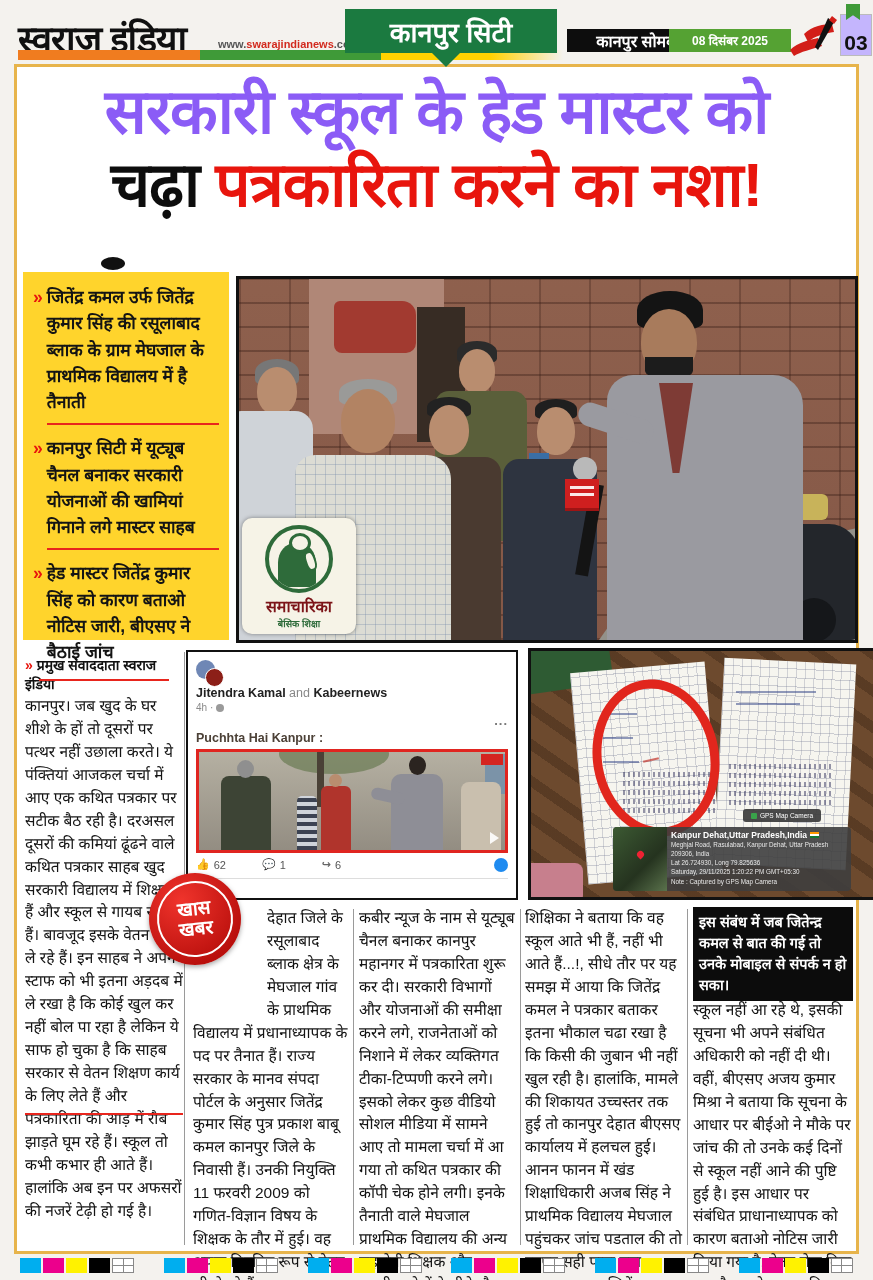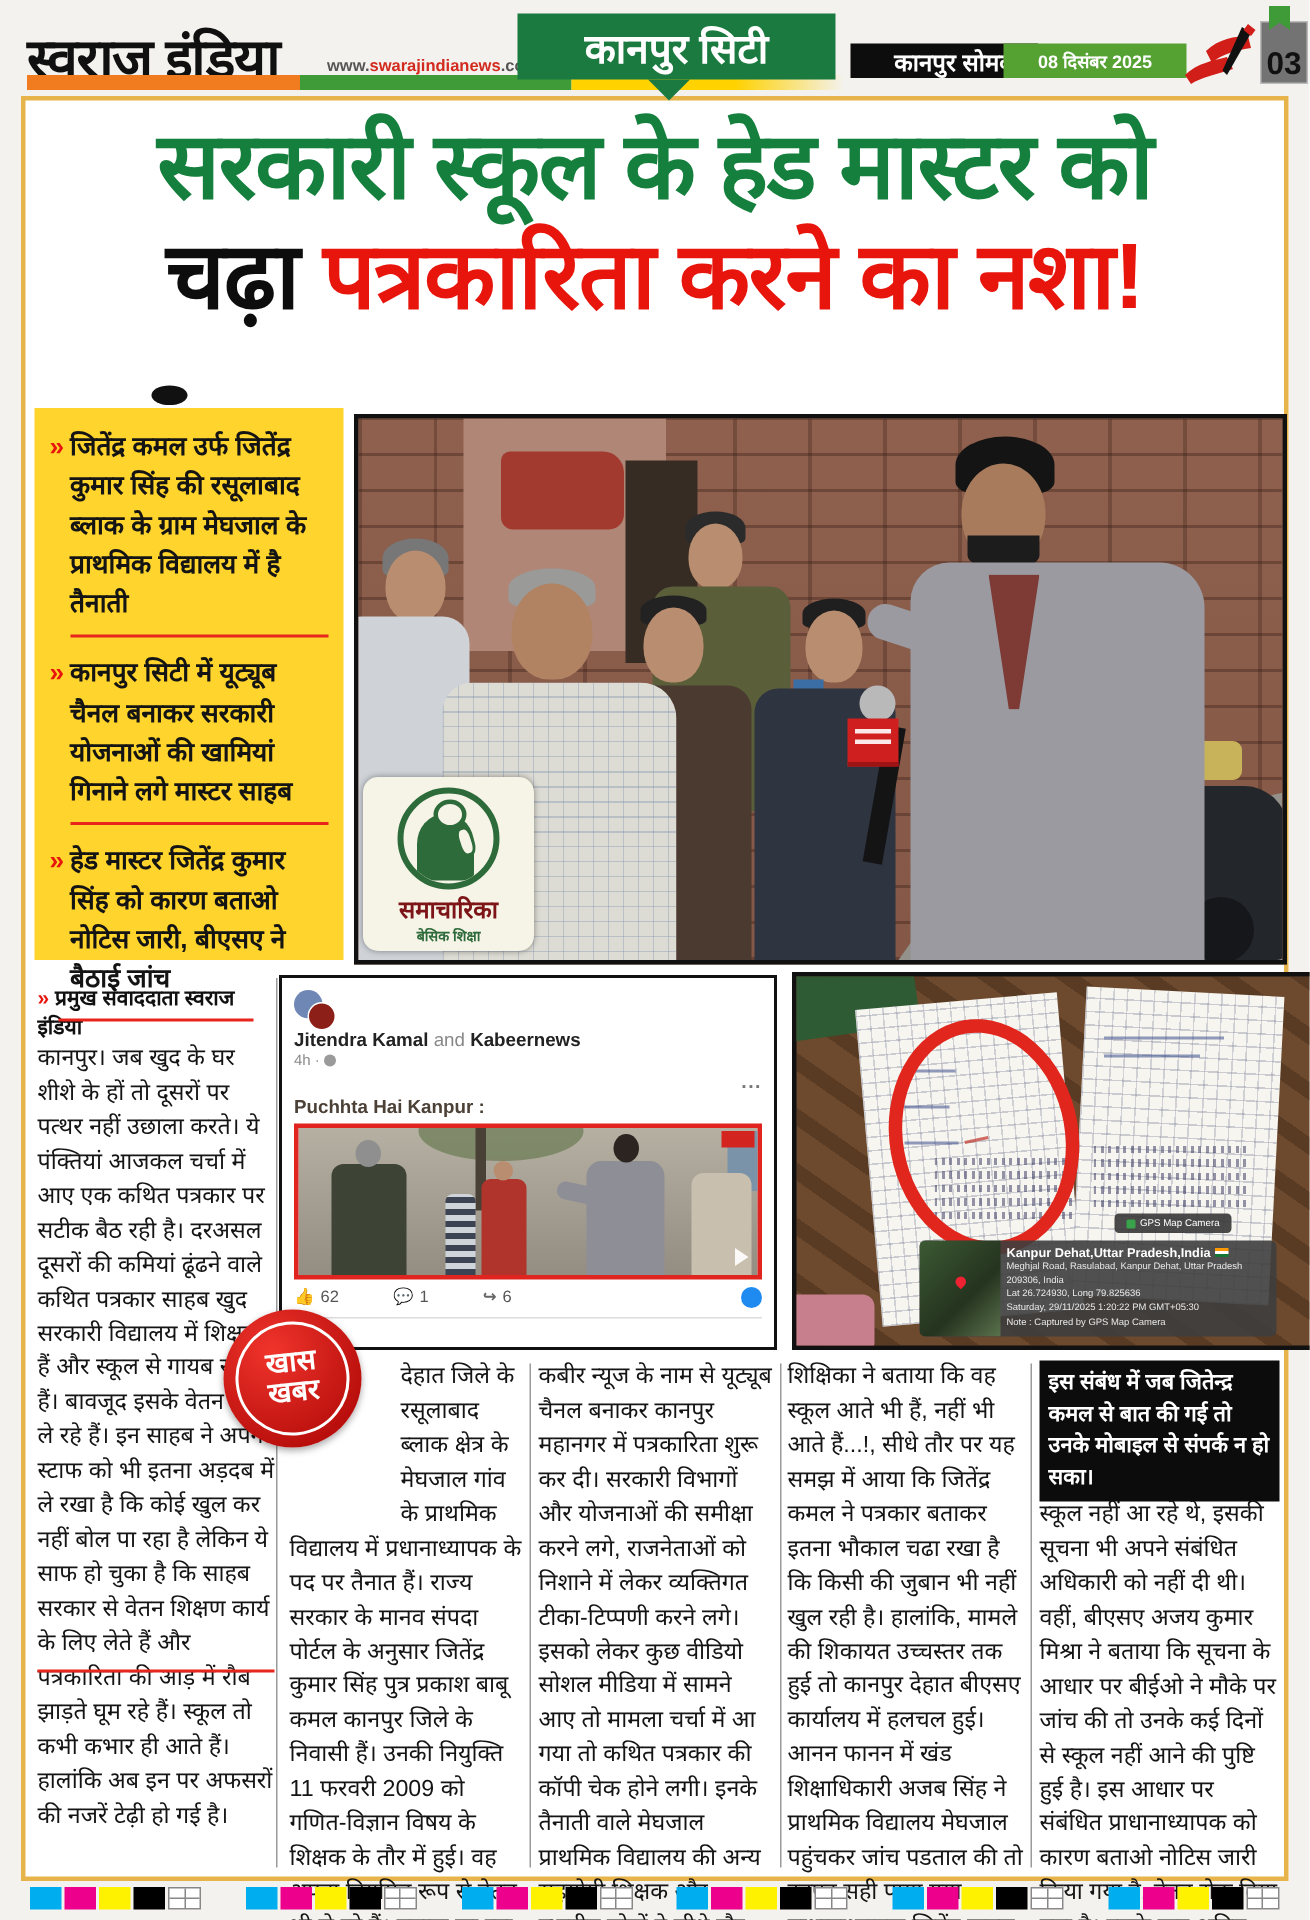--- a/index.html
+++ b/index.html
@@ -11,28 +11,28 @@
   #masthead-url .dom{color:#d22a1e;}
   #tricolor{left:18px;top:50px;width:545px;height:10px;display:flex;}
   #tricolor .seg1{flex:1;background:#f07c1f;}
   #tricolor .seg2{flex:1;background:#3f9a38;}
   #tricolor .seg3{flex:1;background:linear-gradient(90deg,#ffd200 60%,rgba(255,210,0,0));}
   #edition-banner{left:345px;top:9px;width:212px;height:44px;background:#1b7a40;color:#fff;display:flex;align-items:center;justify-content:center;font-size:27px;font-weight:bold;z-index:3;}
   #edition-arrow{left:432px;top:53px;width:0;height:0;border-left:14px solid transparent;border-right:14px solid transparent;border-top:14px solid #1b7a40;z-index:3;}
   #cityday-box{left:567px;top:29px;width:102px;height:23px;background:#0d0d0d;color:#fff;font-size:16px;font-weight:bold;display:flex;align-items:center;justify-content:center;padding-left:23px;}
   #date-box{left:669px;top:29px;width:122px;height:23px;background:#55a233;color:#fff;font-size:12px;font-weight:bold;display:flex;align-items:center;justify-content:center;}
   #paper-logo{left:788px;top:16px;width:52px;height:46px;}
-  #page-box{left:840px;top:14px;width:30px;height:40px;background:#737373;border:1px solid #bbb;display:flex;align-items:flex-end;justify-content:center;font-size:21px;font-weight:bold;color:#111;}
+  #page-box{left:840px;top:14px;width:30px;height:40px;background:#c4b5fd;border:1px solid #bbb;display:flex;align-items:flex-end;justify-content:center;font-size:21px;font-weight:bold;color:#111;}
   #page-flag{left:846px;top:4px;width:14px;height:16px;background:#3f9a38;clip-path:polygon(0 0,100% 0,100% 100%,50% 70%,0 100%);z-index:4;}
   
   #frame{left:14px;top:64px;width:845px;height:1190px;border:3px solid #e7b44b;background:#fff;box-sizing:border-box;}
   #frame .inner{position:absolute;left:0;top:0;width:839px;height:1184px;}
   
   #headline{left:0;top:8px;width:839px;text-align:center;line-height:1.18;font-weight:bold;letter-spacing:-1px;}
-  #headline .l1{font-size:62px;color:#15803d;}
+  #headline .l1{font-size:62px;color:#8b5cf6;}
   #headline .l2{font-size:62px;color:#0d0d0d;}
   #headline .l2 .red{color:#e8150d;}
   #headline-dot{left:84px;top:190px;width:24px;height:13px;background:#111;border-radius:50%;}
   
   #highlights{left:6px;top:205px;width:206px;height:368px;background:#ffd42c;box-sizing:border-box;padding:12px 10px 8px 10px;}
   .hl-item{font-size:17.5px;font-weight:bold;color:#141414;line-height:1.5;display:flex;}
   .hl-item .chev{color:#e8150d;margin-right:4px;font-weight:bold;}
   .hl-sep{border:none;border-top:2px solid #e8251d;margin:8px 0 10px 14px;}
   
   #main-photo{left:219px;top:209px;width:616px;height:361px;border:3px solid #111;background:#8a5a48;overflow:hidden;}

